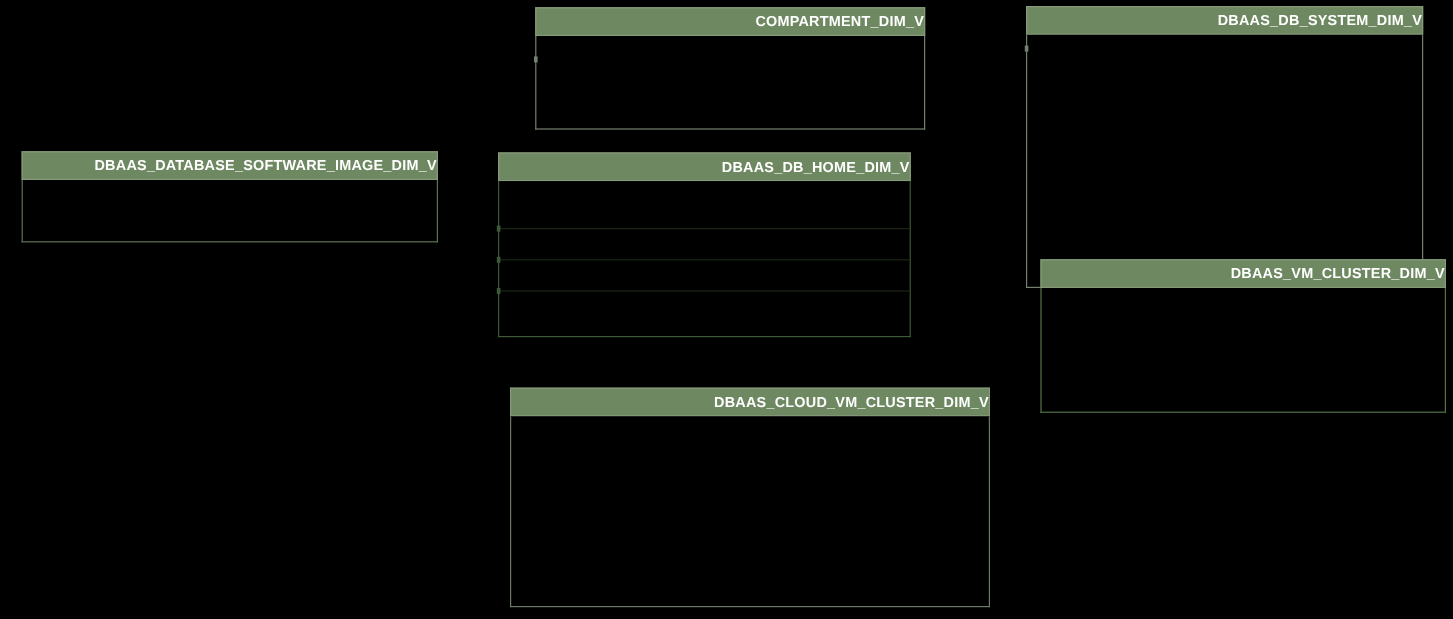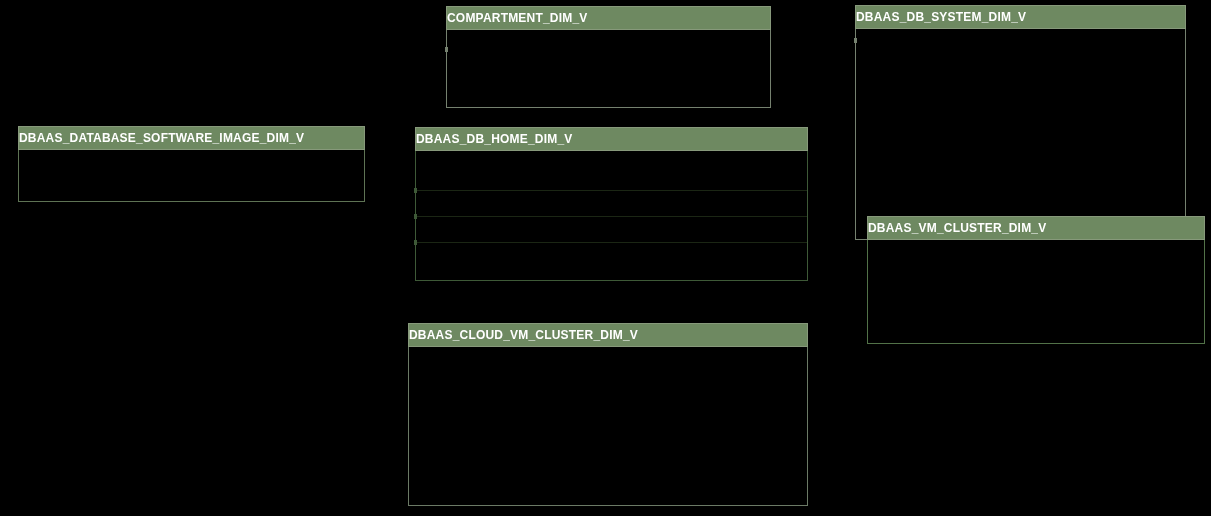--- a/index.html
+++ b/index.html
@@ -27,21 +27,21 @@
     flex-direction: column;
   }
   .entity-header {
     box-sizing: border-box;
     height: 24px;
     flex: 0 0 24px;
     background: var(--header-fill, #6E8961);
     border: 1px solid var(--header-border, #87997B);
     display: flex;
     align-items: center;
-    justify-content: flex-start;
+    justify-content: flex-end;
   }
   .entity-title {
     color: var(--title-text, #FFFFFF);
     font-size: 12px;
     font-weight: bold;
     letter-spacing: 0.2px;
     white-space: nowrap;
     line-height: 1;
     user-select: none;
   }
@@ -93,41 +93,41 @@
       </div>
   </div>
 
   <div class="entity" style="left: 6px; top: 126px; width: 359px; height: 76px; padding-left: 12px;">
     <div class="entity-header">
       <span class="entity-title">DBAAS_DATABASE_SOFTWARE_IMAGE_DIM_V</span>
     </div>
     <div class="entity-body" style="border-color: rgb(94, 115, 84);"></div>
   </div>
 
-  <div class="entity" style="left: 415px; top: 127px; width: 393px; height: 154px; border-radius: 27px;">
+  <div class="entity" style="left: 415px; top: 127px; width: 344px; height: 154px; border-radius: 27px;">
     <div class="entity-header">
       <span class="entity-title">DBAAS_DB_HOME_DIM_V</span>
     </div>
     <div class="entity-body" style="border-color: rgb(62, 89, 55);">
         <div class="row-separator" style="top: 39px;"></div>
         <div class="row-separator" style="top: 65px;"></div>
         <div class="row-separator" style="top: 91px;"></div>
         <div class="connector-stub" style="top: 37px; background: rgb(62, 89, 55);"></div>
         <div class="connector-stub" style="top: 63px; background: rgb(62, 89, 55);"></div>
         <div class="connector-stub" style="top: 89px; background: rgb(62, 89, 55);"></div>
       </div>
   </div>
 
   <div class="entity" style="left: 855px; top: 216px; width: 350px; height: 128px; padding-left: 12px;">
     <div class="entity-header">
       <span class="entity-title">DBAAS_VM_CLUSTER_DIM_V</span>
     </div>
     <div class="entity-body" style="border-color: rgb(82, 114, 72);"></div>
   </div>
 
-  <div class="entity" style="left: 408px; top: 323px; width: 400px; height: 183px;">
+  <div class="entity" style="left: 425px; top: 323px; width: 400px; height: 183px;">
     <div class="entity-header">
       <span class="entity-title">DBAAS_CLOUD_VM_CLUSTER_DIM_V</span>
     </div>
     <div class="entity-body" style="border-color: rgb(107, 122, 102);"></div>
   </div>
 
 </div>
 
 </body></html>

